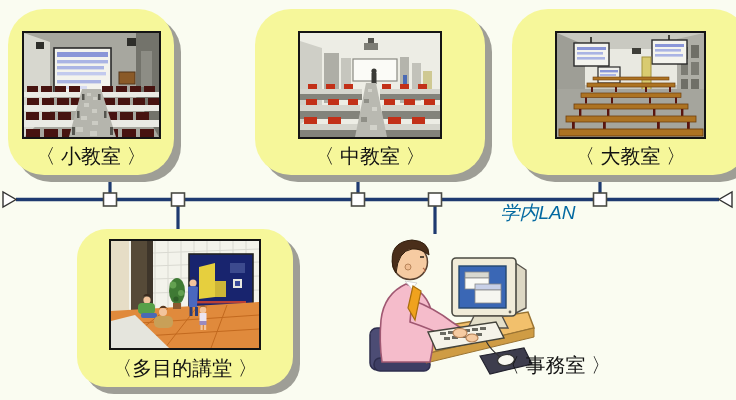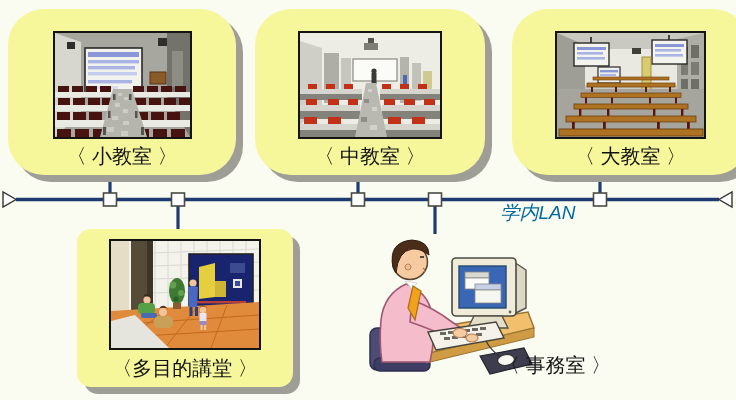--- a/index.html
+++ b/index.html
@@ -3,21 +3,21 @@
 <meta charset="utf-8">
 <style>
   html,body{margin:0;padding:0;}
   body{font-family:"Liberation Sans",sans-serif;}
   #stage{position:relative;width:736px;height:400px;background:#fafcf1;overflow:hidden;}
   #net{position:absolute;left:0;top:0;z-index:0;}
   .node{position:absolute;background:#f6f79a;border-radius:36px;box-shadow:7px 7px 0 #9e9e96;z-index:1;}
   .photo{margin:22px auto 0;border:2px solid #141414;background:#fff;font-size:0;line-height:0;}
   .photo svg{display:block;}
   .node-label{position:absolute;left:0;right:0;bottom:5px;text-align:center;font-size:20px;color:#111;white-space:nowrap;}
-  #node-hall{border-radius:14px;}
+  #node-hall{border-radius:30px;}
   #node-hall .photo{margin-top:10px;}
   .lan-label{position:absolute;left:482px;top:200px;width:112px;text-align:center;font-style:italic;font-size:19px;color:#0369a1;z-index:2;}
   .office-figure{position:absolute;left:368px;top:236px;width:168px;height:142px;z-index:1;}
   .office-label{position:absolute;left:500px;top:352px;width:132px;font-size:20px;color:#111;z-index:2;white-space:nowrap;}
 </style>
 </head>
 <body>
 
 <div id="stage">
 
@@ -30,21 +30,21 @@
     <line x1="435" y1="199" x2="435" y2="234" stroke="#1e3a70" stroke-width="3.2"></line>
     <polygon points="3,192 3,207 16,199.5" fill="#ffffff" stroke="#333" stroke-width="1.4"></polygon>
     <polygon points="732,192 732,207 719,199.5" fill="#ffffff" stroke="#333" stroke-width="1.4"></polygon>
     <rect x="103.5" y="193" width="13" height="13" fill="#ffffff" stroke="#4a4a44" stroke-width="1.6"></rect>
     <rect x="171.5" y="193" width="13" height="13" fill="#ffffff" stroke="#4a4a44" stroke-width="1.6"></rect>
     <rect x="351.5" y="193" width="13" height="13" fill="#ffffff" stroke="#4a4a44" stroke-width="1.6"></rect>
     <rect x="428.5" y="193" width="13" height="13" fill="#ffffff" stroke="#4a4a44" stroke-width="1.6"></rect>
     <rect x="593.5" y="193" width="13" height="13" fill="#ffffff" stroke="#4a4a44" stroke-width="1.6"></rect>
   </svg>
 
-  <div class="node" id="node-small" style="left:8px;top:9px;width:228px;height:166px;">
+  <div class="node" id="node-small" style="left:8px;top:9px;width:166px;height:166px;">
     <div class="photo" style="width:135px;height:104px;">
       <svg viewBox="0 0 135 104" width="135" height="104">
         <rect width="135" height="104" fill="#a7a79f"></rect>
         <polygon points="0,0 26,9 26,80 0,104" fill="#d7d7cf"></polygon>
         <polygon points="112,0 135,0 135,104 112,64" fill="#73736b"></polygon>
         <rect x="117" y="18" width="11" height="36" fill="#8d8d85"></rect>
         <g>
           <rect x="30" y="15" width="57" height="45" fill="#f3f3ed" stroke="#2a2a2a" stroke-width="1.6"></rect>
           <rect x="33" y="19" width="51" height="5" fill="#8a96d8"></rect>
           <rect x="33" y="27" width="51" height="3.4" fill="#aab4e4"></rect>

